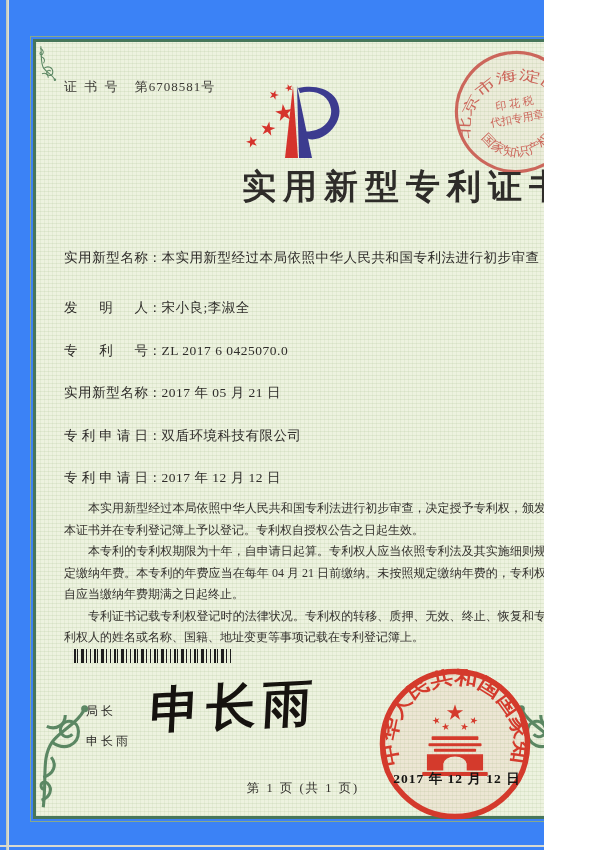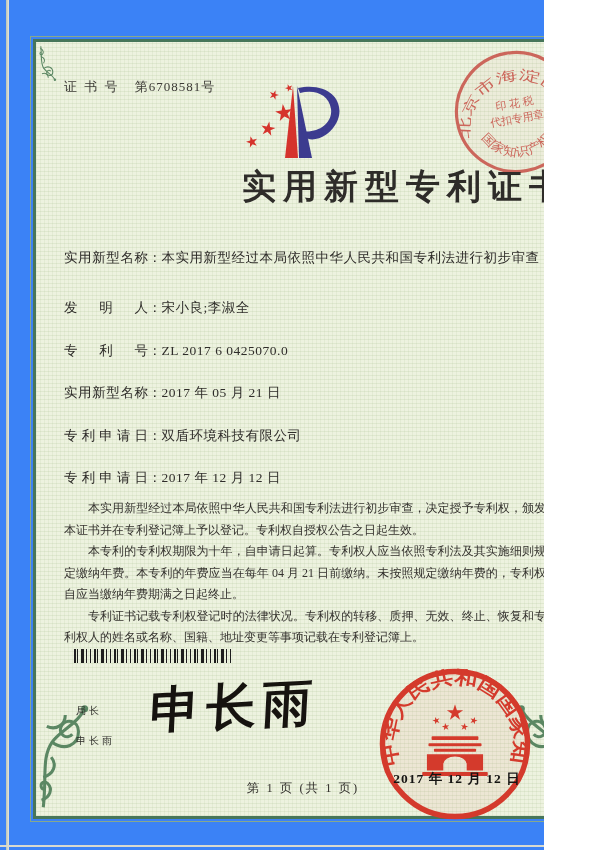--- a/index.html
+++ b/index.html
@@ -52,21 +52,21 @@
   .frow:nth-child(6){top:220px;}
 
   .body-text{position:absolute;left:28px;top:456px;width:482px;
     font-size:12px;line-height:21.5px;text-align:justify;color:#34322e;font-family:Liberation Serif, serif;}
   .body-text p{margin:0;text-indent:2em;}
 
   .barcode{position:absolute;left:38px;top:607px;width:158px;height:14px;
     background-image:
       repeating-linear-gradient(90deg,#1d1d1d 0 2px,transparent 2px 3px,#1d1d1d 3px 4px,transparent 4px 7px,#1d1d1d 7px 10px,transparent 10px 12px,#1d1d1d 12px 13px,transparent 13px 16px,#1d1d1d 16px 17px,transparent 17px 20px);}
 
-  .signer{position:absolute;left:40px;top:654px;font-size:10px;letter-spacing:3px;
+  .signer{position:absolute;left:50px;top:654px;font-size:12px;letter-spacing:3px;
     line-height:30px;color:#2b2a27;}
 
   .signature{position:absolute;left:114px;top:630px;width:230px;
     font-size:50px;font-weight:700;letter-spacing:6px;color:#16130f;
     transform:rotate(-3deg) skewX(-6deg);}
 
   .seal{position:absolute;left:341px;top:624px;width:156px;height:156px;}
   .seal-date{position:absolute;left:347px;top:728px;width:148px;text-align:center;
     font-size:13.5px;font-weight:700;letter-spacing:1px;color:#161514;}
 

